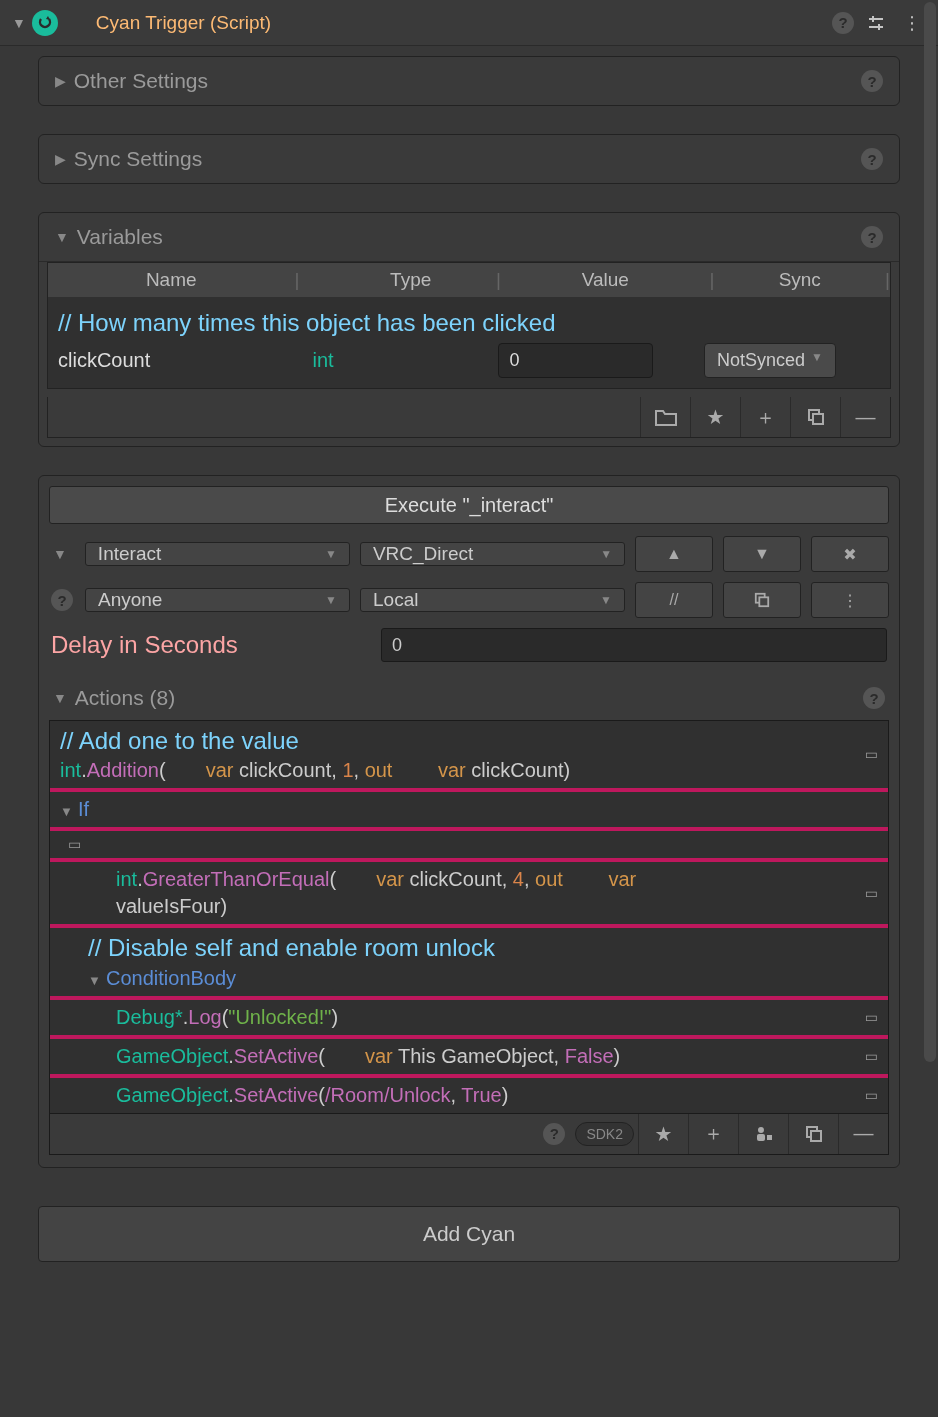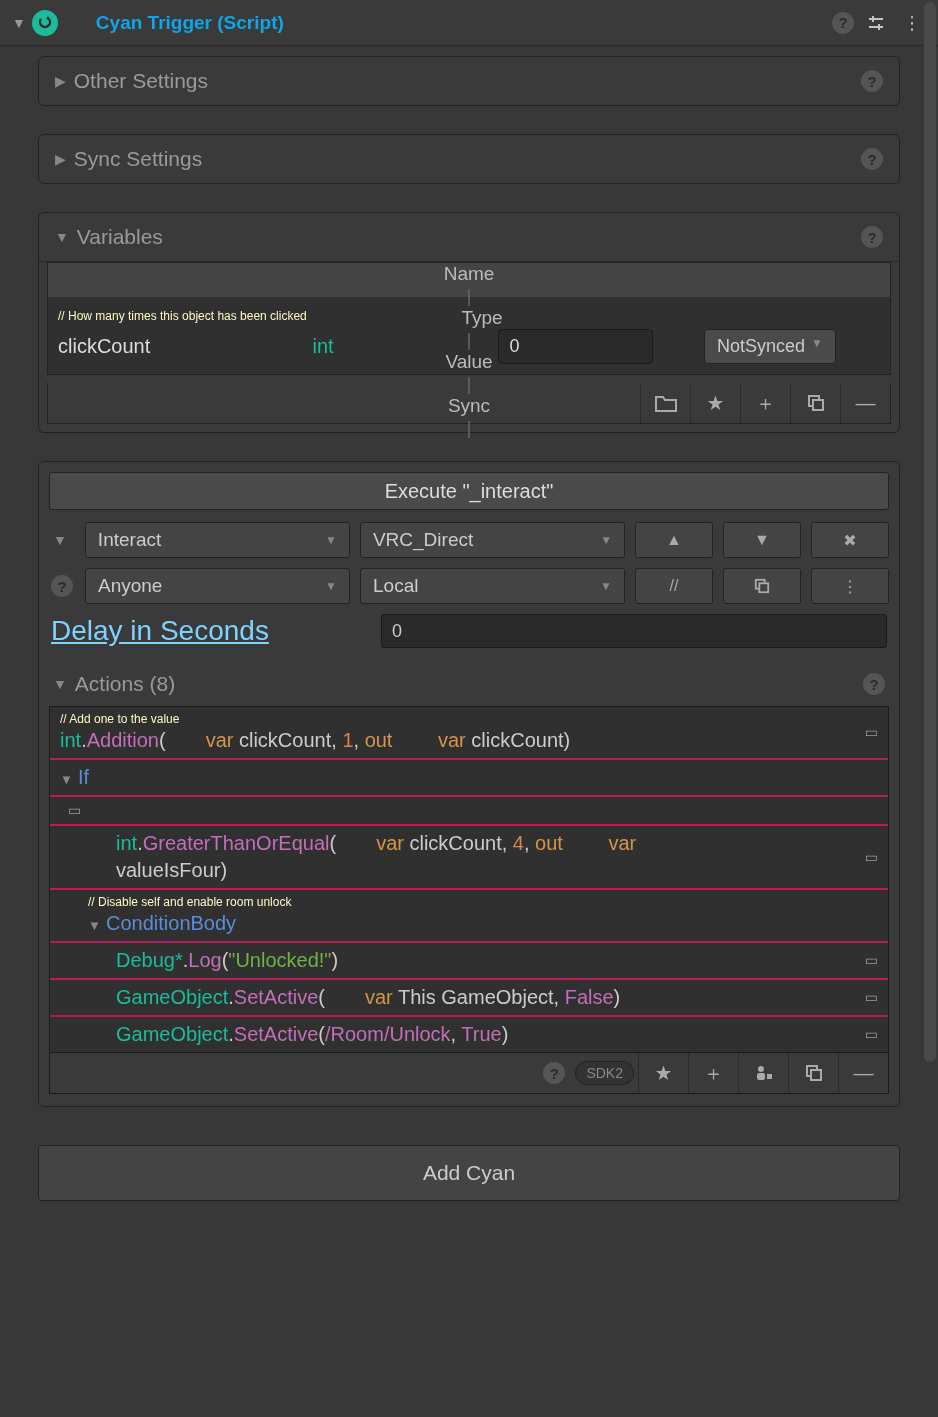--- a/index.html
+++ b/index.html
@@ -1,62 +1,62 @@
 <!DOCTYPE html>
 <html><head>
 <meta charset="utf-8">
 <style>
 * { box-sizing: border-box; margin: 0; padding: 0; font-family: Arial, sans-serif; }
 body { background: #383838; color: #c4c4c4; width: 938px; height: 1417px; font-size: 19px; position: relative; }
 .header { display: flex; align-items: center; padding: 8px 12px; background: #3a3a3a; height: 46px; border-bottom: 1px solid #2a2a2a; }
 .header .foldout { color: #999; font-size: 14px; margin-right: 6px; }
 .header .logo { width: 26px; height: 26px; border-radius: 50%; background: #1abc9c; display: inline-flex; align-items: center; justify-content: center; margin-right: 38px; color: #2a2a2a; font-weight: bold; font-size: 16px; }
-.header .title { font-weight: bold; color: #0ea5e9; }
+.header .title { font-weight: normal; color: #fdba74; }
 .header .spacer { flex: 1; }
 .header .icon-btn { width: 28px; height: 28px; display: inline-flex; align-items: center; justify-content: center; color: #c4c4c4; margin-left: 8px; font-size: 18px; cursor: pointer; }
 .body { padding: 10px 38px 10px 38px; }
 .panel { border: 1px solid #222; border-radius: 6px; margin-bottom: 28px; background: #3a3a3a; }
 .warning { display: flex; align-items: center; padding: 18px 16px; }
 .warn-icon { width: 36px; height: 32px; margin-right: 14px; }
 .section-head { display: flex; align-items: center; padding: 12px 16px; border-bottom: 1px solid #2a2a2a; }
 .section-head.collapsed { border-bottom: none; }
 .fold-arrow { color: #888; font-size: 14px; margin-right: 8px; }
 .section-title { color: #9a9a9a; font-size: 21px; }
 .help-icon { margin-left: auto; width: 22px; height: 22px; border-radius: 50%; background: #555; color: #2a2a2a; display: inline-flex; align-items: center; justify-content: center; font-size: 15px; font-weight: bold; }
 .var-table { margin: 0 8px 8px 8px; border: 1px solid #222; }
-.var-header { display: flex; background: #444; height: 34px; align-items: center; flex-direction: column; }
+.var-header { display: flex; background: #444; height: 34px; align-items: center; }
 .var-header > div { text-align: center; color: #bbb; font-size: 19px; }
 .col-name { flex: 1.3; }
 .col-type { flex: 0.9; padding-left: 26px; }
 .col-value { flex: 1.1; }
 .col-sync { flex: 0.9; }
 .col-sep { color: #666; }
 .var-body { background: #303030; padding: 6px 10px 10px 10px; }
-.comment { color: #fef9c3; font-size: 12px; margin: 6px 0; }
+.comment { color: #7dd3fc; font-size: 24px; margin: 6px 0; }
 .var-row { display: flex; align-items: center; gap: 10px; }
 .var-name { flex: 1.25; color: #ddd; font-size: 20px; }
 .var-type { flex: 0.9; color: #1abc9c; font-size: 20px; }
 .var-value { flex: 1; }
 .var-value input { width: 155px; background: #2a2a2a; border: 1px solid #1a1a1a; color: #ddd; padding: 6px 10px; border-radius: 4px; font-size: 18px; }
 .var-sync { flex: 0.9; }
 .pill-select { background: #4a4a4a; border: 1px solid #222; border-radius: 4px; padding: 6px 12px; color: #ccc; display: inline-flex; align-items: flex-start; gap: 6px; font-size: 18px; }
 .pill-select .dd { color: #888; font-size: 12px; }
 .toolbar { display: flex; justify-content: flex-end; border: 1px solid #222; margin: 0 8px 8px 8px; border-top: none; background: #3a3a3a; }
 .tbtn { width: 50px; height: 40px; display: inline-flex; align-items: center; justify-content: center; color: #aaa; font-size: 20px; cursor: pointer; border-left: 1px solid #2a2a2a; }
 .exec-btn { margin: 10px 10px 12px 10px; background: #4a4a4a; border: 1px solid #222; border-radius: 3px; height: 38px; display: flex; align-items: center; justify-content: center; color: #ddd; font-size: 20px; cursor: pointer; }
 .event-row { display: flex; gap: 10px; padding: 0 10px 10px 10px; align-items: center; }
-.drop { background: #444; border: 1px solid #222; border-radius: 3px; padding: 5px 12px; color: #ccc; display: flex; align-items: center; height: 36px; font-size: 19px; }
+.drop { background: #444; border: 1px solid #222; border-radius: 3px; padding: 5px 12px; color: #ccc; display: flex; align-items: center; height: 24px; font-size: 19px; }
 .drop .dd { margin-left: auto; color: #888; font-size: 12px; }
 .ctrl-btn { background: #444; border: 1px solid #222; border-radius: 3px; width: 78px; height: 36px; display: inline-flex; align-items: center; justify-content: center; color: #aaa; font-size: 16px; cursor: pointer; }
 .delay-row { display: flex; padding: 0 12px 14px 12px; align-items: center; gap: 10px; }
-.delay-label { color: #7dd3fc; font-size: 28px; flex: 0 0 320px; text-decoration: underline; }
+.delay-label { color: #fca5a5; font-size: 24px; flex: 0 0 320px; }
 .delay-input { flex: 1; background: #2a2a2a; border: 1px solid #1a1a1a; color: #ccc; padding: 5px 10px; border-radius: 3px; font-size: 18px; height: 34px; }
 .actions-head { display: flex; align-items: center; padding: 10px 14px; }
 .action-list { margin: 0 10px; border: 1px solid #1a1a1a; background: #303030; }
-.a-row { display: flex; align-items: flex-start; padding: 4px 10px; border-bottom: 2px solid #be185d; font-size: 20px; line-height: 1.35; }
+.a-row { display: flex; align-items: flex-start; padding: 4px 10px; border-bottom: 4px solid #be185d; font-size: 20px; line-height: 1.35; }
 .a-row:last-child { border-bottom: none; }
 .a-row .content { flex: 1; }
 .a-row .icon-r { color: #999; font-size: 14px; margin-left: 8px; align-self: center; }
 .indent1 { padding-left: 28px; }
 .indent2 { padding-left: 56px; }
 .fold-s { color: #888; font-size: 13px; margin-right: 4px; display: inline-block; width: 14px; }
 .t-type { color: #1abc9c; }
 .t-method { color: #c36eb8; }
 .t-paren { color: #ccc; }
 .t-kw-var { color: #d4954a; margin-left: 40px; }

